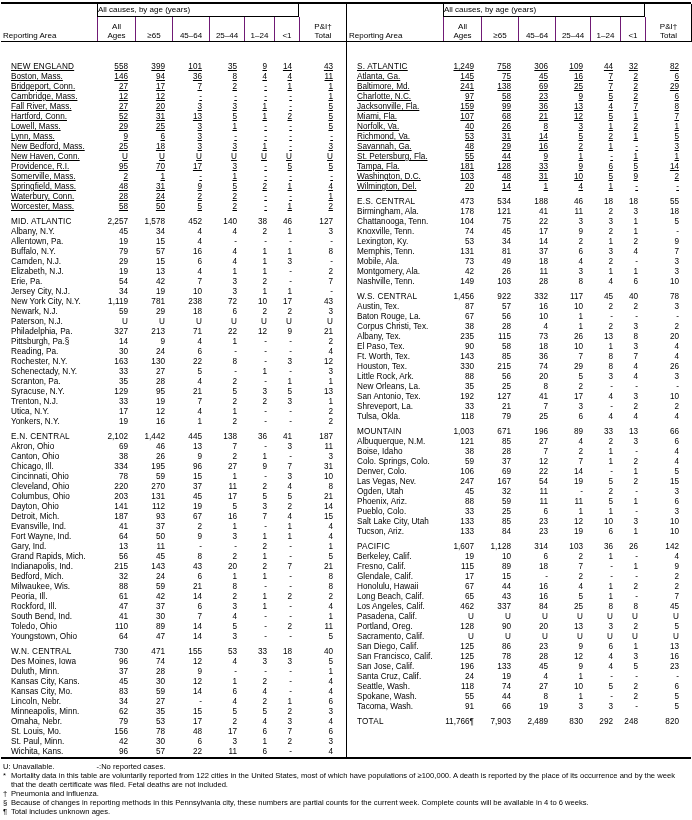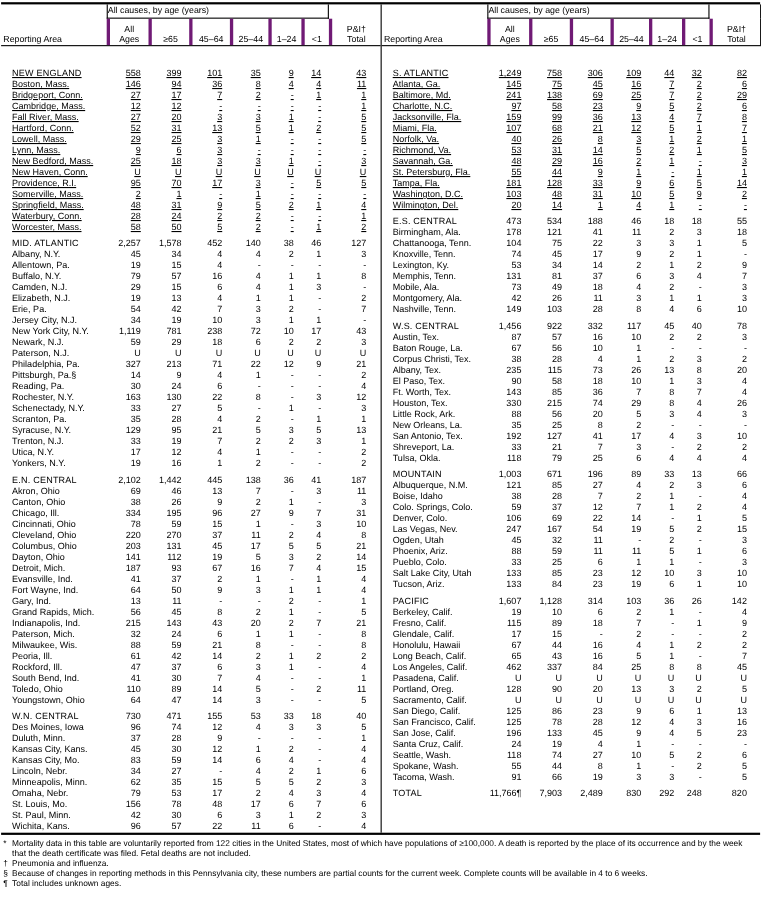--- a/index.html
+++ b/index.html
@@ -21,21 +21,21 @@
   .hrow1 .hc-span {
     border-left:1px solid #000; border-right:1px solid #000; border-bottom:1px solid #000;
     font-size:8px; line-height:12px; white-space:nowrap;
   }
   .right .hrow1 .hc-pi { border-right:1px solid #000; }
   .hrow2 { display:grid; grid-template-columns:96px 38px 37px 37px 35px 30px 25px 47px; height:24px; }
   .hrow2 .hc {
     display:flex; flex-direction:column; justify-content:flex-end; align-items:center;
     font-size:8px; line-height:9px; padding-bottom:1px; text-align:center;
   }
-  .hrow2 .hc + .hc { border-left:3px solid #701a75; }
+  .hrow2 .hc + .hc { border-left:1px solid #701a75; }
   .hrow2 .hc-area { align-items:flex-start; padding-left:2px; }
   .right .hrow2 .hc:last-child { border-right:1px solid #000; }
 
   .tbody { font-size:8.2px; padding-top:2px; flex:1; }
   .section { margin-top:5px; }
   .section:first-child { margin-top:18px;text-decoration:underline; }
   .row { display:grid; grid-template-columns:96px 38px 37px 37px 35px 30px 25px 47px; height:10px; line-height:10px; }
   .row .name { padding-left:10px; white-space:nowrap; overflow:hidden; }
   .row.section-row .name, .row.total-row .name { padding-left:10px; letter-spacing:0.2px; }
   .row .num { text-align:right; padding-right:7px; white-space:nowrap; }
@@ -591,21 +591,21 @@
               <span class="name">Indianapolis, Ind.</span>
               <span class="num">215</span>
               <span class="num">143</span>
               <span class="num">43</span>
               <span class="num">20</span>
               <span class="num">2</span>
               <span class="num">7</span>
               <span class="num pi">21</span>
             </div>
             <div class="row">
-              <span class="name">Paterson, Mich.</span>
+              <span class="name">Bedford, Mich.</span>
               <span class="num">32</span>
               <span class="num">24</span>
               <span class="num">6</span>
               <span class="num">1</span>
               <span class="num">1</span>
               <span class="num">-</span>
               <span class="num pi">8</span>
             </div>
             <div class="row">
               <span class="name">Milwaukee, Wis.</span>
@@ -1471,20 +1471,24 @@
               <span class="num">248</span>
               <span class="num pi">820</span>
             </div>
           </div>
         </div>
     </div>
 
   </div>
 
   <div class="footnotes">
+    <div class="legend">
+      <span class="legend-u">U: Unavailable.</span>
+      <span class="legend-dash">-:No reported cases.</span>
+    </div>
     <div id="footnote-list">
         <div class="fn">
           <span class="marker">*</span>
           <span class="ftext">Mortality data in this table are voluntarily reported from 122 cities in the United States, most of which have populations of ≥100,000. A death is reported by the place of its occurrence and by the week that the death certificate was filed. Fetal deaths are not included.</span>
         </div>
         <div class="fn">
           <span class="marker">†</span>
           <span class="ftext">Pneumonia and influenza.</span>
         </div>
         <div class="fn">

